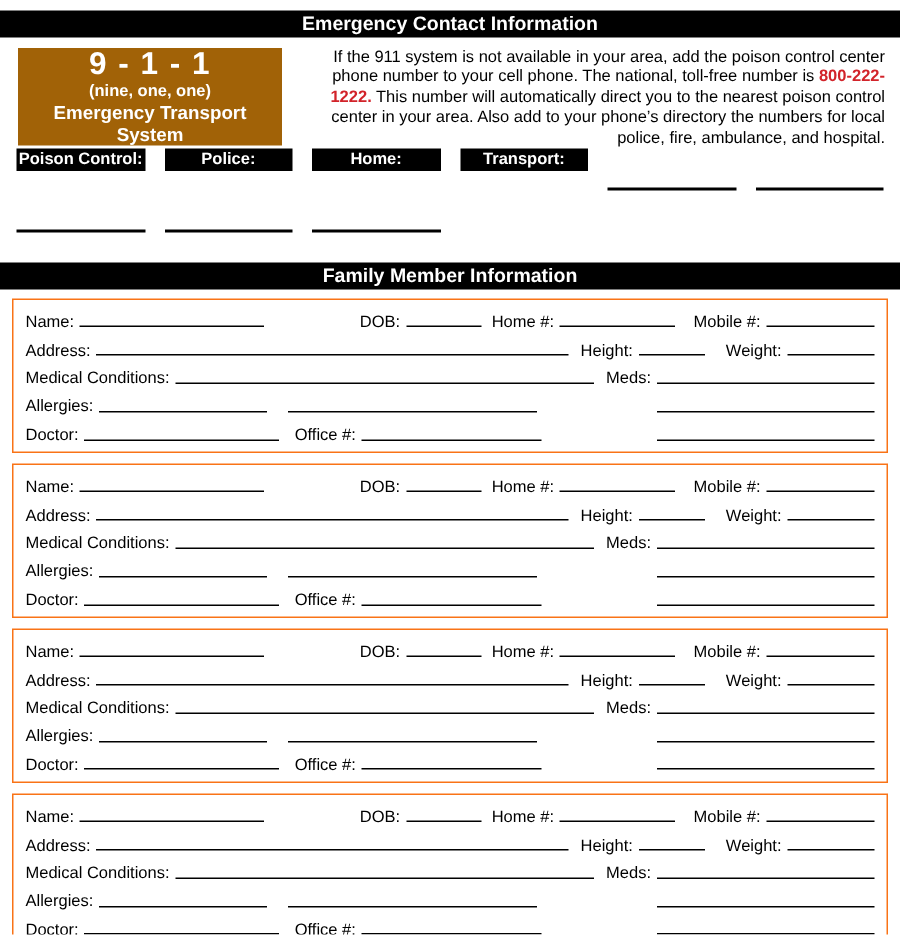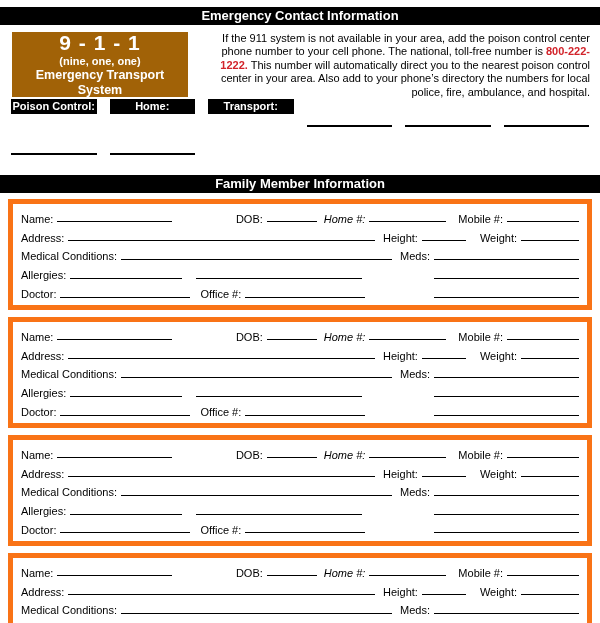--- a/index.html
+++ b/index.html
@@ -42,33 +42,33 @@
   }
   .contact-bar {
     background: #000; color: #fff; font-weight: bold; font-size: 11px;
     text-align: center; height: 15px; line-height: 15px;
   }
   .contact-line { height: 28px; border-bottom: 2px solid #000; }
 
   
   #members { }
   .member-box {
-    margin: 7px 8px 0 8px; border: 5px solid #f97316; background: #fff;
+    margin: 7px 8px 0 8px; border: 1px solid #f97316; background: #fff;
     padding: 3px 8px 4px 8px;
   }
   .member-box.first { margin-top: 6px; }
   .fr { display: flex; align-items: flex-end; height: 18.8px; font-size: 11px; white-space: nowrap; }
   .lab { margin-right: 4px; line-height: 14px; }
   .ln { border-bottom: 1.4px solid #000; margin-bottom: 3.5px; height: 0; flex: 0 0 auto; }
   .grow { flex: 1 1 auto; }
   .w44 { width: 44px; } .w50 { width: 50px; } .w58 { width: 58px; }
   .w72 { width: 72px; } .w77 { width: 77px; } .w112 { width: 112px; }
   .w120 { width: 120px; } .w130 { width: 130px; } .w145 { width: 145px; }
   .w166 { width: 166px; }
-  .m7 { margin-left: 7px; font-style: italic; } .m8 { margin-left: 8px; } .m10 { margin-left: 10px; }
+  .m7 { margin-left: 7px; } .m8 { margin-left: 8px; } .m10 { margin-left: 10px; }
   .m12 { margin-left: 12px; } .m14 { margin-left: 14px; margin-top: 32px; } .m15 { margin-left: 32px; padding-left: 32px; }
   .mauto { margin-left: auto; }
 </style>
 </head>
 <body>
 
 <div class="page">
 
   <div class="title-bar first">Emergency Contact Information</div>
 
@@ -76,20 +76,21 @@
     <div class="red-box">
       <div class="n911">9 - 1 - 1</div>
       <div class="words">(nine, one, one)</div>
       <div class="system">Emergency Transport System</div>
     </div>
     <div class="intro-text"><span>If the 911 system is not available in your area, add the poison control center phone number to your cell phone. The national, toll-free number is </span><span class="phone">800-222-1222.</span><span> This number will automatically direct you to the nearest poison control center in your area. Also add to your phone’s directory the numbers for local police, fire, ambulance, and hospital.</span></div>
   </div>
 
   <div class="contact-grid">
     <div class="contact-bar">Poison Control:</div>
+    <div class="contact-bar">Police:</div>
     <div class="contact-bar">Home:</div>
     <div class="contact-bar">Transport:</div>
     <div class="contact-line"></div>
     <div class="contact-line"></div>
     <div class="contact-line"></div>
     <div class="contact-line"></div>
     <div class="contact-line"></div>
   </div>
 
   <div class="title-bar family">Family Member Information</div>

